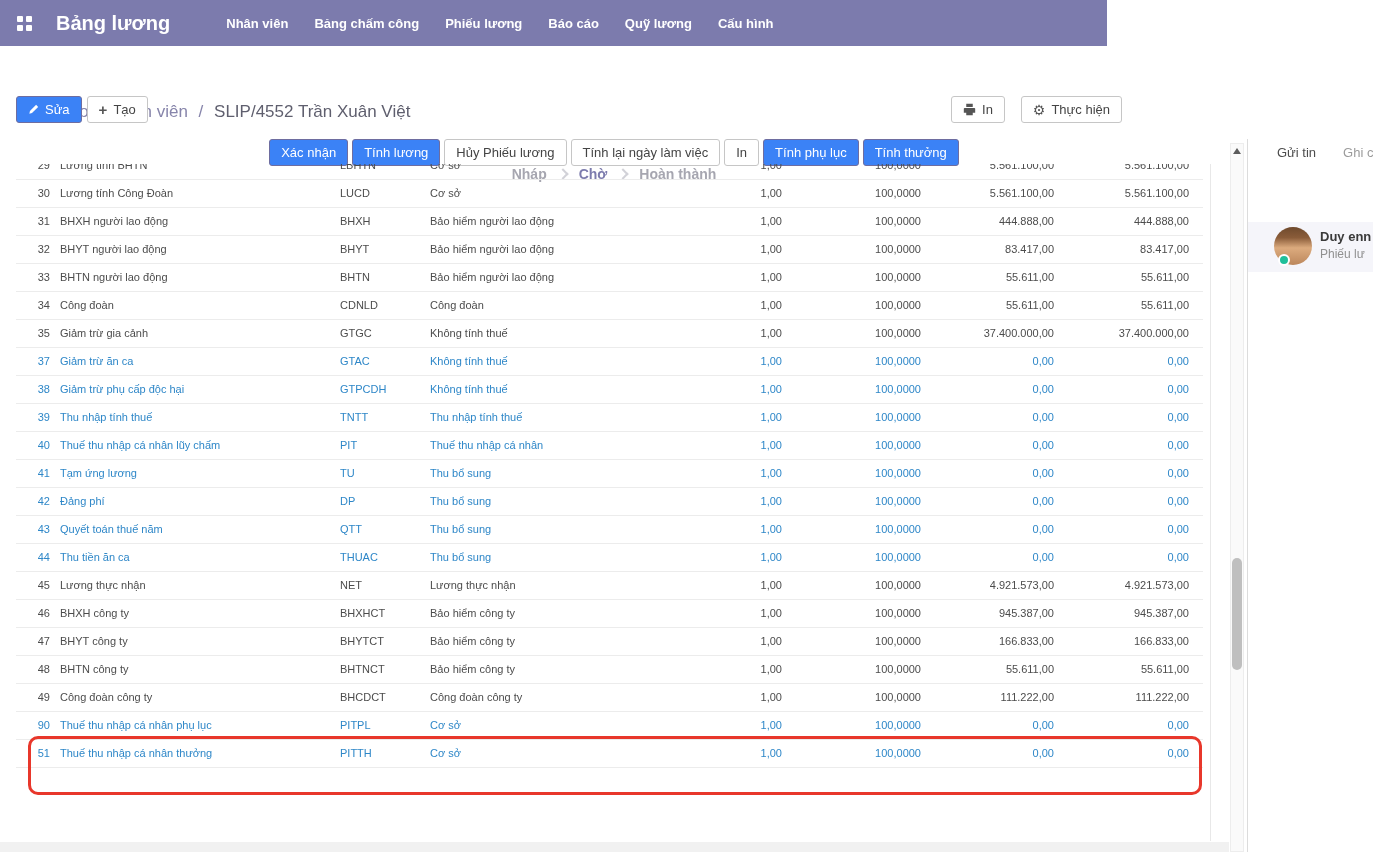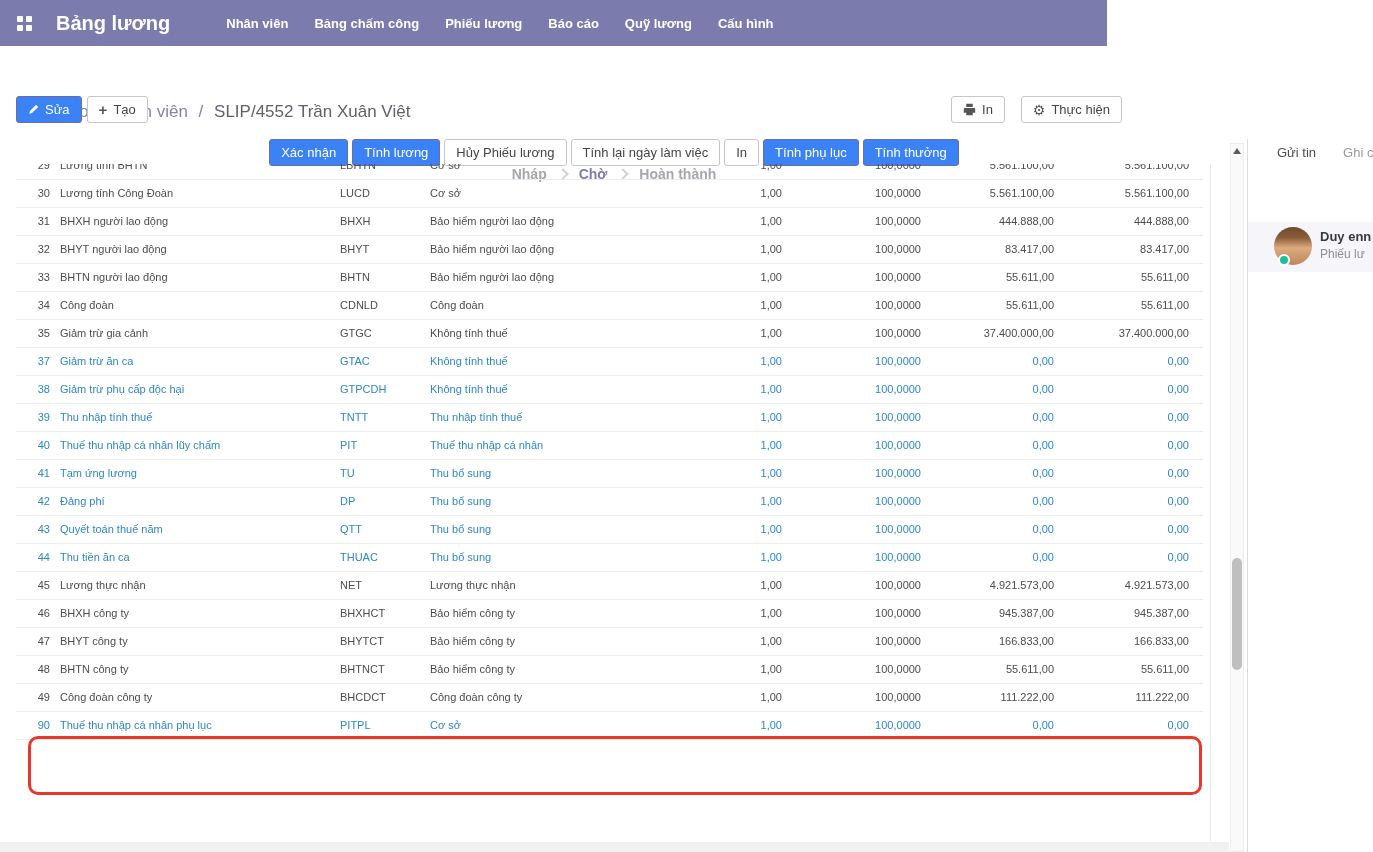--- a/index.html
+++ b/index.html
@@ -386,20 +386,30 @@
           <tr class="line-row blue highlight">
     <td class="num">90</td>
     <td class="name">Thuế thu nhập cá nhân phụ lục</td>
     <td>PITPL</td>
     <td>Cơ sở</td>
     <td class="r qty">1,00</td>
     <td class="r rate">100,0000</td>
     <td class="r amt">0,00</td>
     <td class="r tot">0,00</td>
   </tr>
+          <tr class="line-row blue highlight">
+    <td class="num">51</td>
+    <td class="name">Thuế thu nhập cá nhân thưởng</td>
+    <td>PITTH</td>
+    <td>Cơ sở</td>
+    <td class="r qty">1,00</td>
+    <td class="r rate">100,0000</td>
+    <td class="r amt">0,00</td>
+    <td class="r tot">0,00</td>
+  </tr>
         </tbody>
     </table>
     <div class="red-box"></div>
   </div>
 
   <div class="sheet-edge"></div>
   <div class="bottom-band"></div>
 
   <div class="scrollbar"></div>
   <div class="scroll-up"></div>

